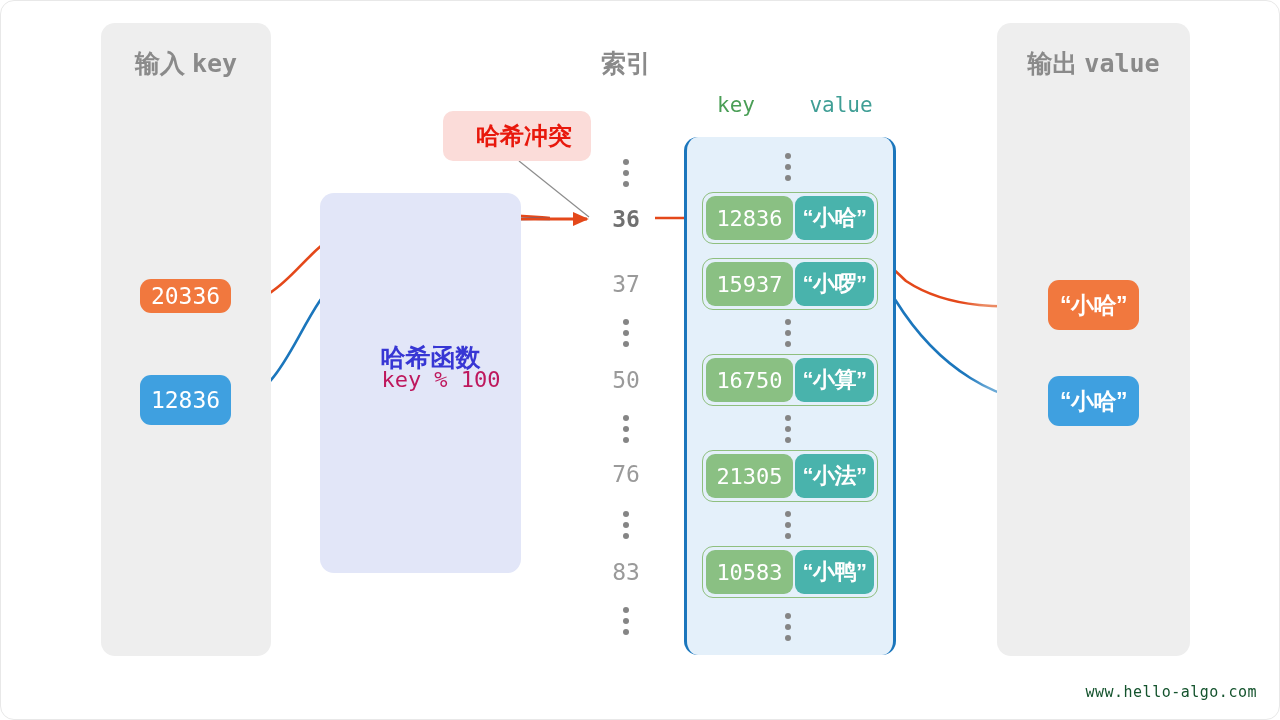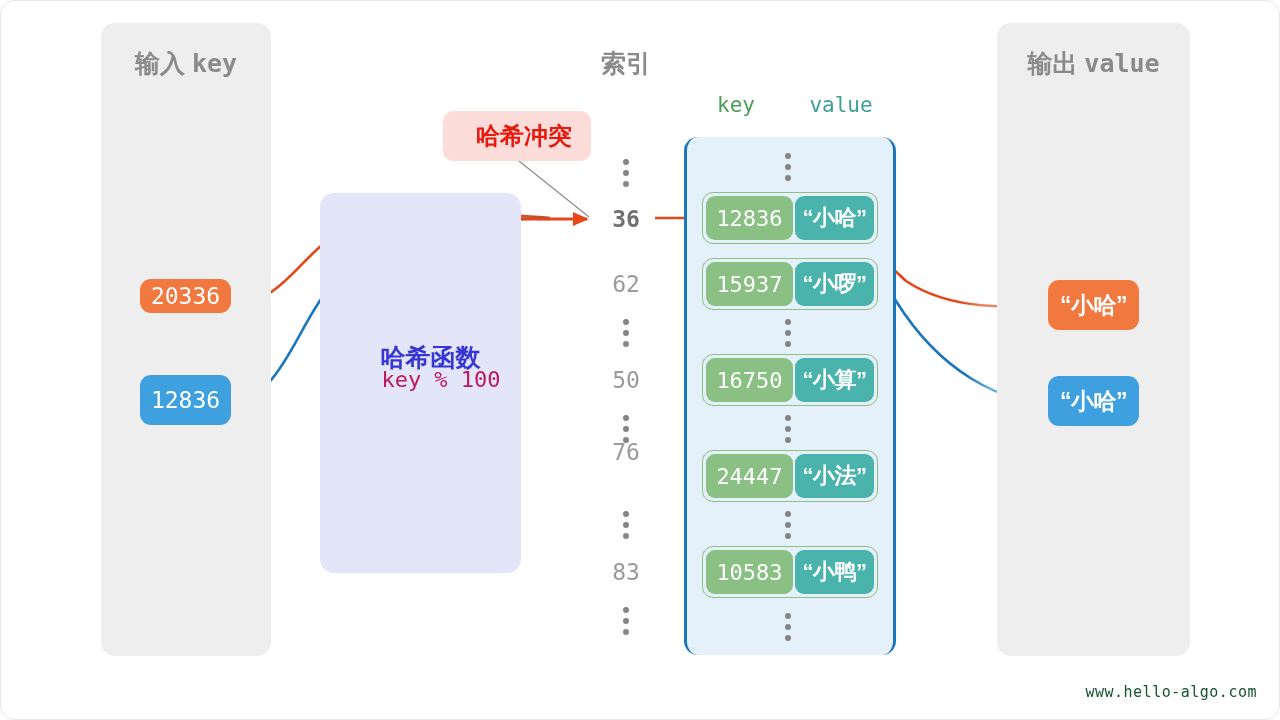--- a/index.html
+++ b/index.html
@@ -302,23 +302,23 @@
 
   <div class="col-header" id="hdr-index">索引</div>
   <div id="kv-header">
     <span class="kw">key</span>
     <span class="vw">value</span>
   </div>
 
   <div id="array-box"></div>
 
   <div class="idx highlight" style="top:205px">36</div>
-  <div class="idx" style="top:270px">62</div>
+  <div class="idx" style="top:270px">37</div>
   <div class="idx" style="top:366px">50</div>
-  <div class="idx" style="top:438px">76</div>
+  <div class="idx" style="top:460px">76</div>
   <div class="idx" style="top:558px">83</div>
 
   <div class="vdots" style="left:622px; top:158px">
       <i></i>
       <i></i>
       <i></i>
     </div>
   <div class="vdots" style="left:622px; top:318px">
       <i></i>
       <i></i>
@@ -372,21 +372,21 @@
   </div>
   <div class="row-entry" style="top:257px">
     <div class="cell-key">15937</div>
     <div class="cell-val">“小啰”</div>
   </div>
   <div class="row-entry" style="top:353px">
     <div class="cell-key">16750</div>
     <div class="cell-val">“小算”</div>
   </div>
   <div class="row-entry" style="top:449px">
-    <div class="cell-key">24447</div>
+    <div class="cell-key">21305</div>
     <div class="cell-val">“小法”</div>
   </div>
   <div class="row-entry" style="top:545px">
     <div class="cell-key">10583</div>
     <div class="cell-val">“小鸭”</div>
   </div>
 
   <div id="watermark">www.hello-algo.com</div>
 
 </div>

